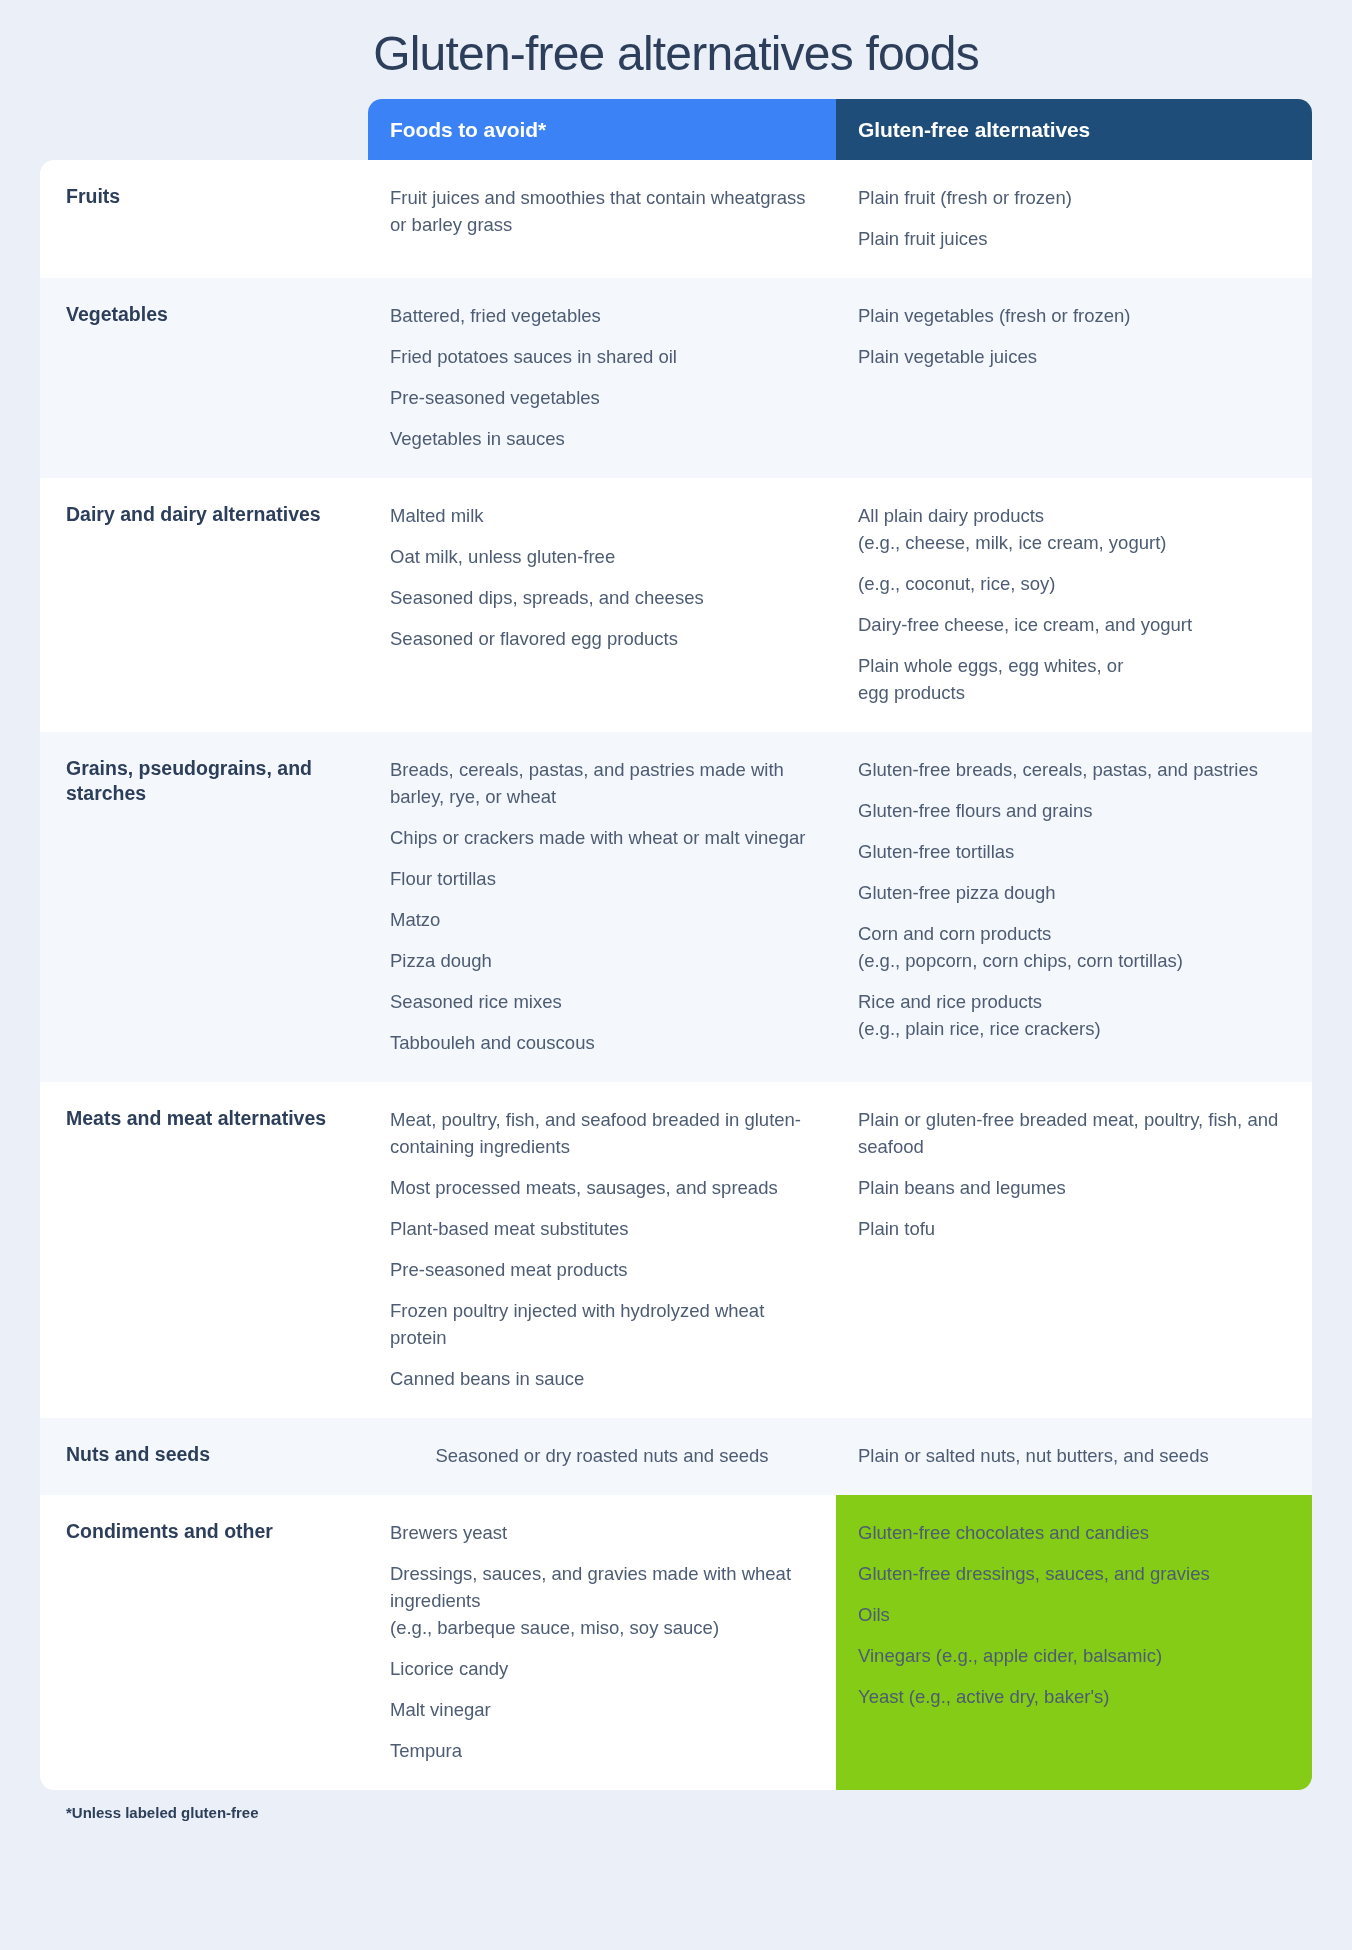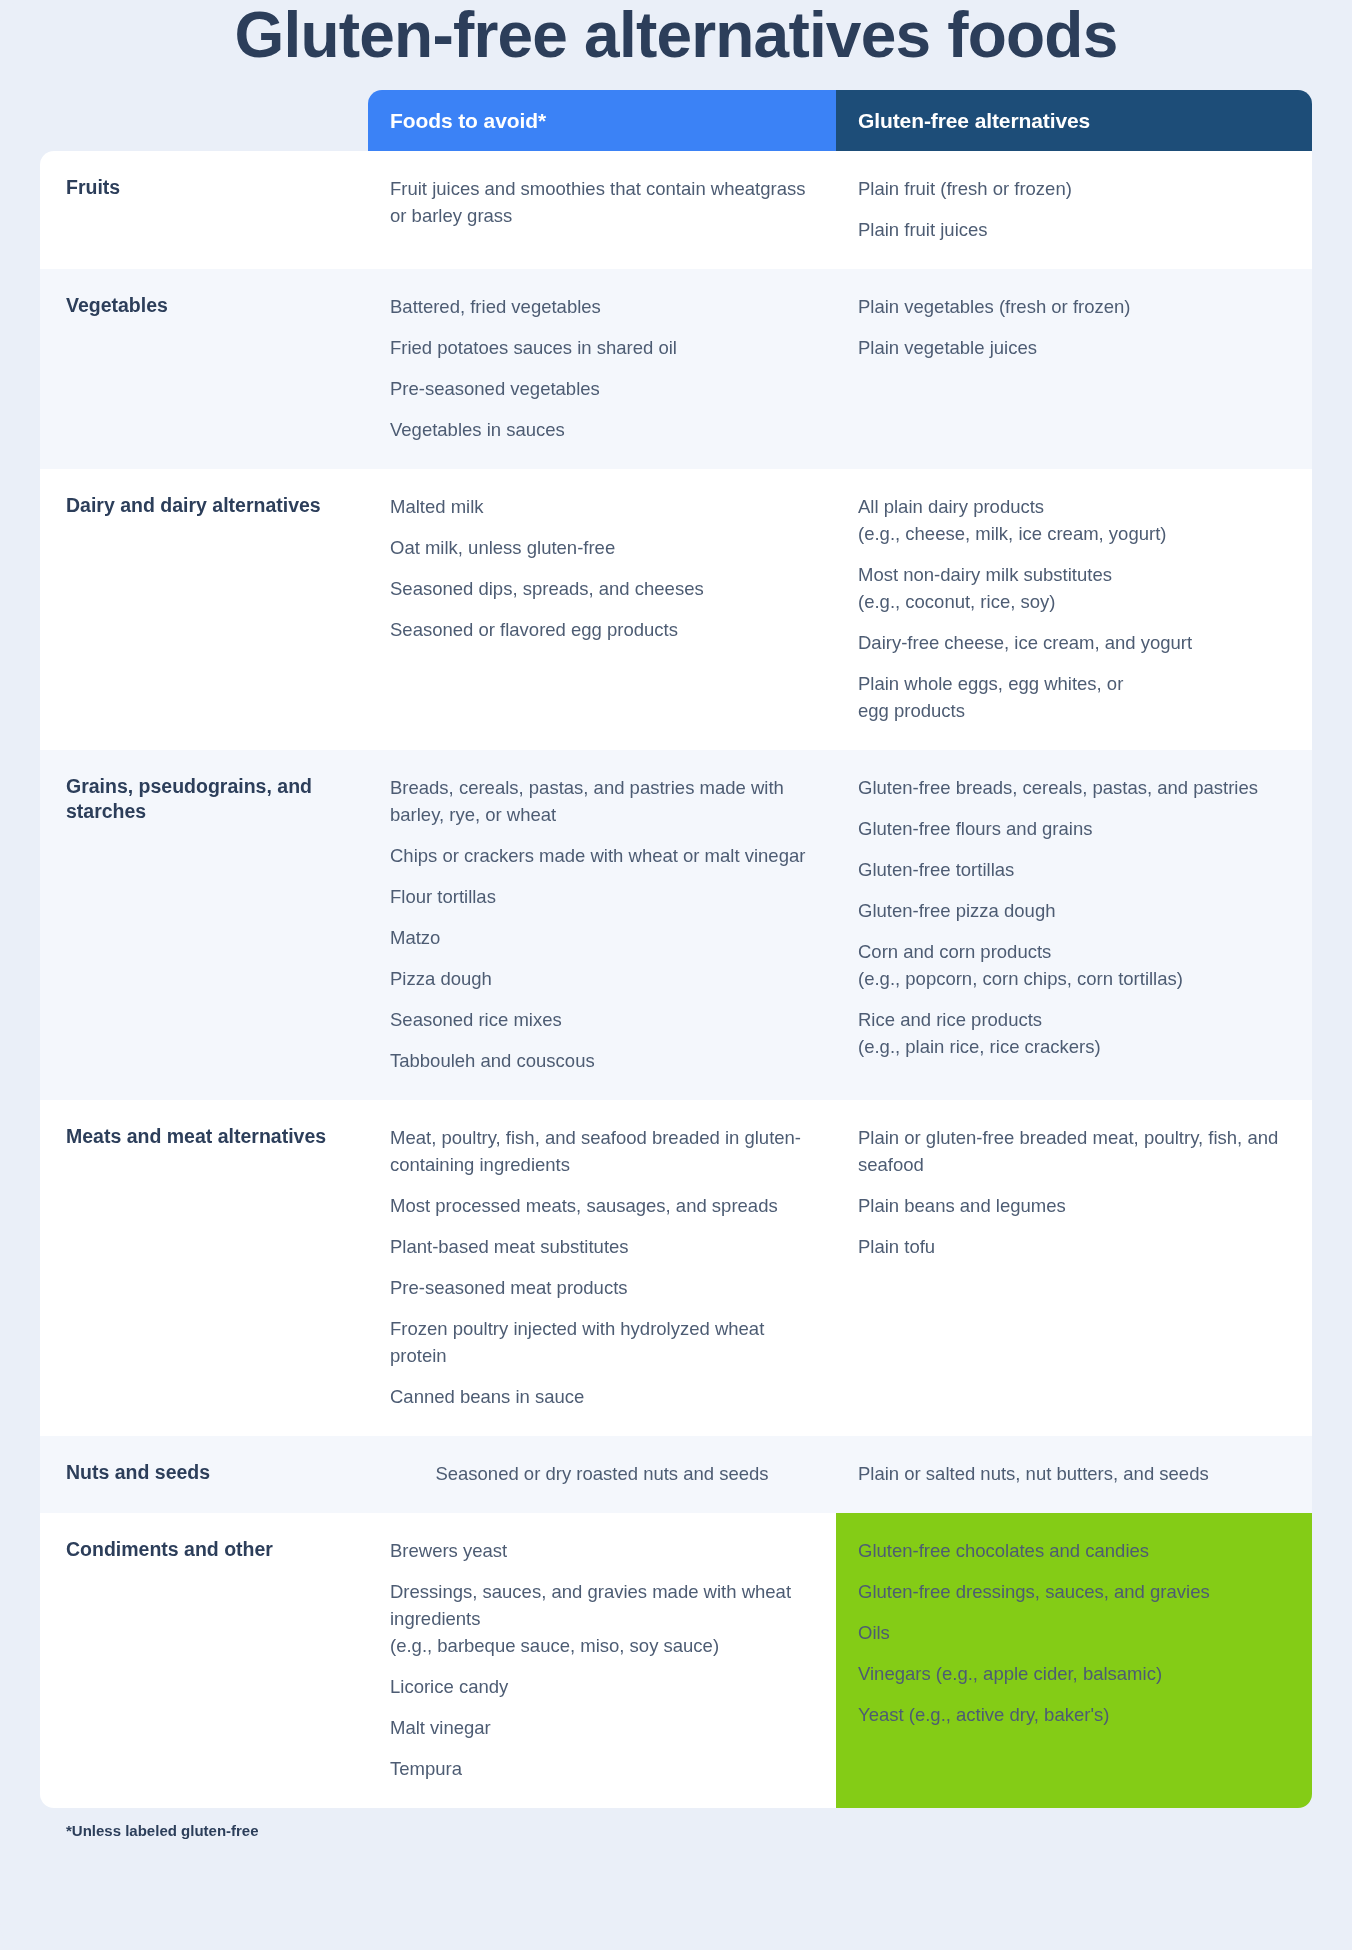--- a/index.html
+++ b/index.html
@@ -16,24 +16,25 @@
     width: 1352px;
     height: 1950px;
     background: #eaeff8;
     border-radius: 26px;
     overflow: hidden;
   }
 
   
   .page-title {
     text-align: center;
-    font-size: 64px;
-    font-weight: 700;
+    font-size: 48px;
+    font-weight: 400;
     color: #2c3e5a;
     letter-spacing: -0.8px;
+    padding-top: 27px;
     line-height: 1.12;
   }
 
   
   .table-wrap {
     margin: 0 auto;
     width: 1272px;
     padding-top: 18px;
   }
 
@@ -159,21 +160,20 @@
           <div class="item">
             <span class="sub">Seasoned or flavored egg products</span>
           </div>
         </div>
         <div class="cell row-white" style="background: rgb(255, 255, 255);">
           <div class="item">
             <span class="sub">All plain dairy products</span>
             <span class="sub">(e.g., cheese, milk, ice cream, yogurt)</span>
           </div>
           <div class="item">
-            <span class="sub">Most non-dairy milk substitutes</span>
             <span class="sub">(e.g., coconut, rice, soy)</span>
           </div>
           <div class="item">
             <span class="sub">Dairy-free cheese, ice cream, and yogurt</span>
           </div>
           <div class="item">
             <span class="sub">Plain whole eggs, egg whites, or</span>
             <span class="sub">egg products</span>
           </div>
         </div>

